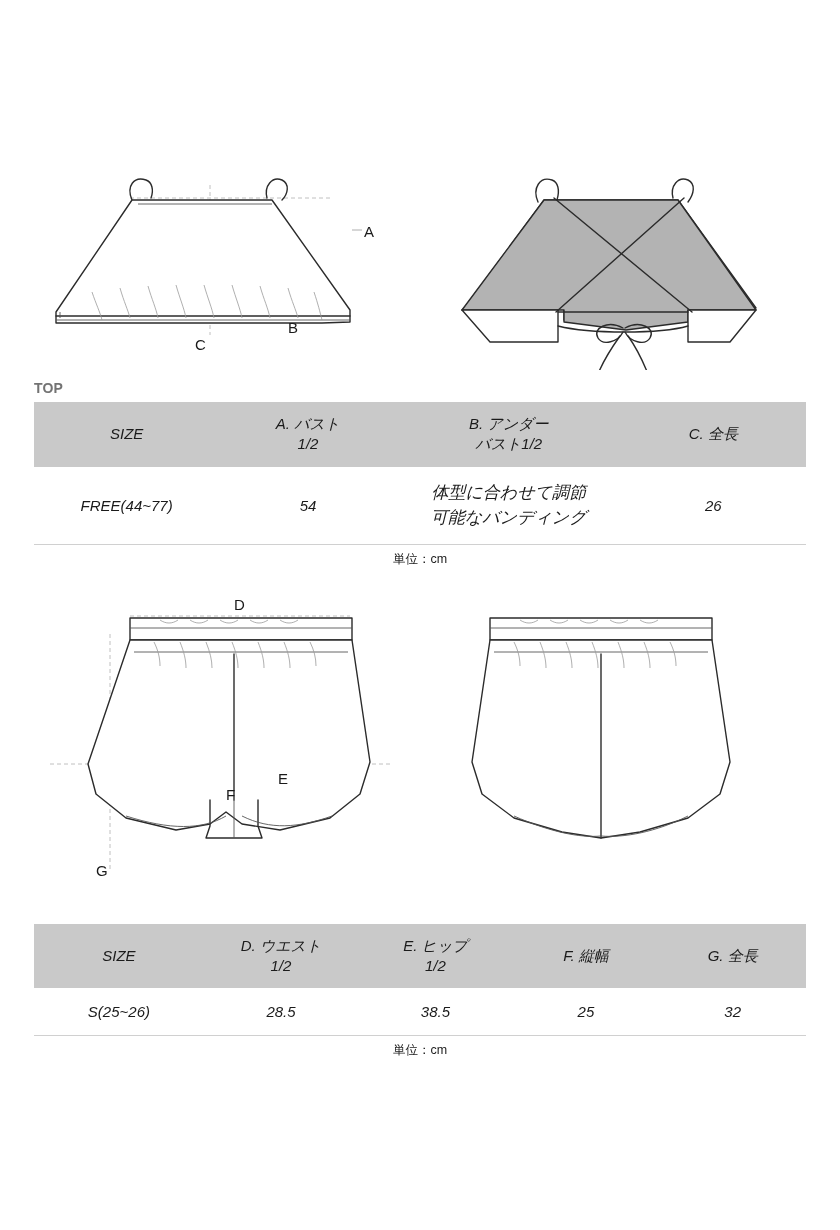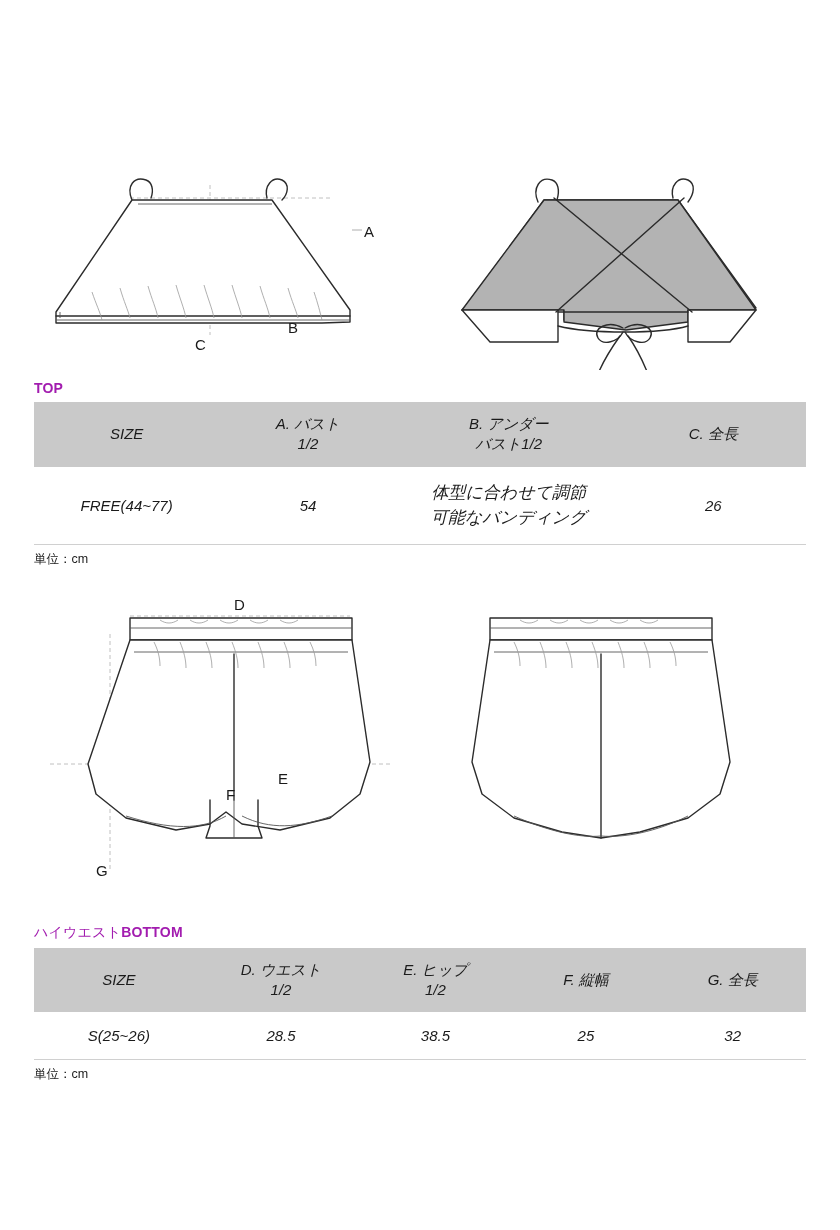--- a/index.html
+++ b/index.html
@@ -30,21 +30,21 @@
   #bottom-illustrations { height: 330px; }
 
   .svg-block { position: absolute; }
 
   
   .section-title {
     font-size: 14px;
     font-weight: bold;
     letter-spacing: 0.2px;
     margin: 0 12px 6px 34px;
-    color: #a21caf;
+    color: #737373;
   }
   .section-title .thin {
     font-weight: normal;
   }
 
   
   .size-table {
     width: 772px;
     margin: 0 auto;
     border-collapse: collapse;
@@ -72,21 +72,21 @@
   .size-table tbody tr:last-child td {
     border-bottom: 1px solid #d0d0d0;
   }
   .size-table td.small-note {
     font-size: 17px;
     line-height: 1.5;
   }
   .unit-line {
     width: 772px;
     margin: 6px auto 0;
-    text-align: left;
+    text-align: center;
     font-size: 12.5px;
     color: #222;
   }
 
   .sec-gap-1 { height: 26px; }
 
   
   .ln { fill: none; stroke: #2b2b2b; stroke-width: 1.4; stroke-linejoin: round; stroke-linecap: round; }
   .ln-thin { fill: none; stroke: #555; stroke-width: 0.9; }
   .ln-hair { fill: none; stroke: #9a9a9a; stroke-width: 0.8; }
@@ -280,23 +280,20 @@
 
         <path class="ln" d="M181 60 L181 244"></path>
 
         <path class="ln-thin" d="M94 222 C130 238, 160 244, 181 242"></path>
         <path class="ln-thin" d="M181 242 C204 244, 236 238, 268 222"></path>
       </svg>
     </div>
   </div>
 
   <div>
-    <div class="section-title">
-      <span class="thin">ハイウエスト</span><span>BOTTOM</span>
-    </div>
     <table class="size-table">
       <colgroup>
         <col style="width:22%">
           <col style="width:20%">
           <col style="width:20%">
           <col style="width:19%">
           <col style="width:19%">
       </colgroup>
       <thead>
         <tr>

